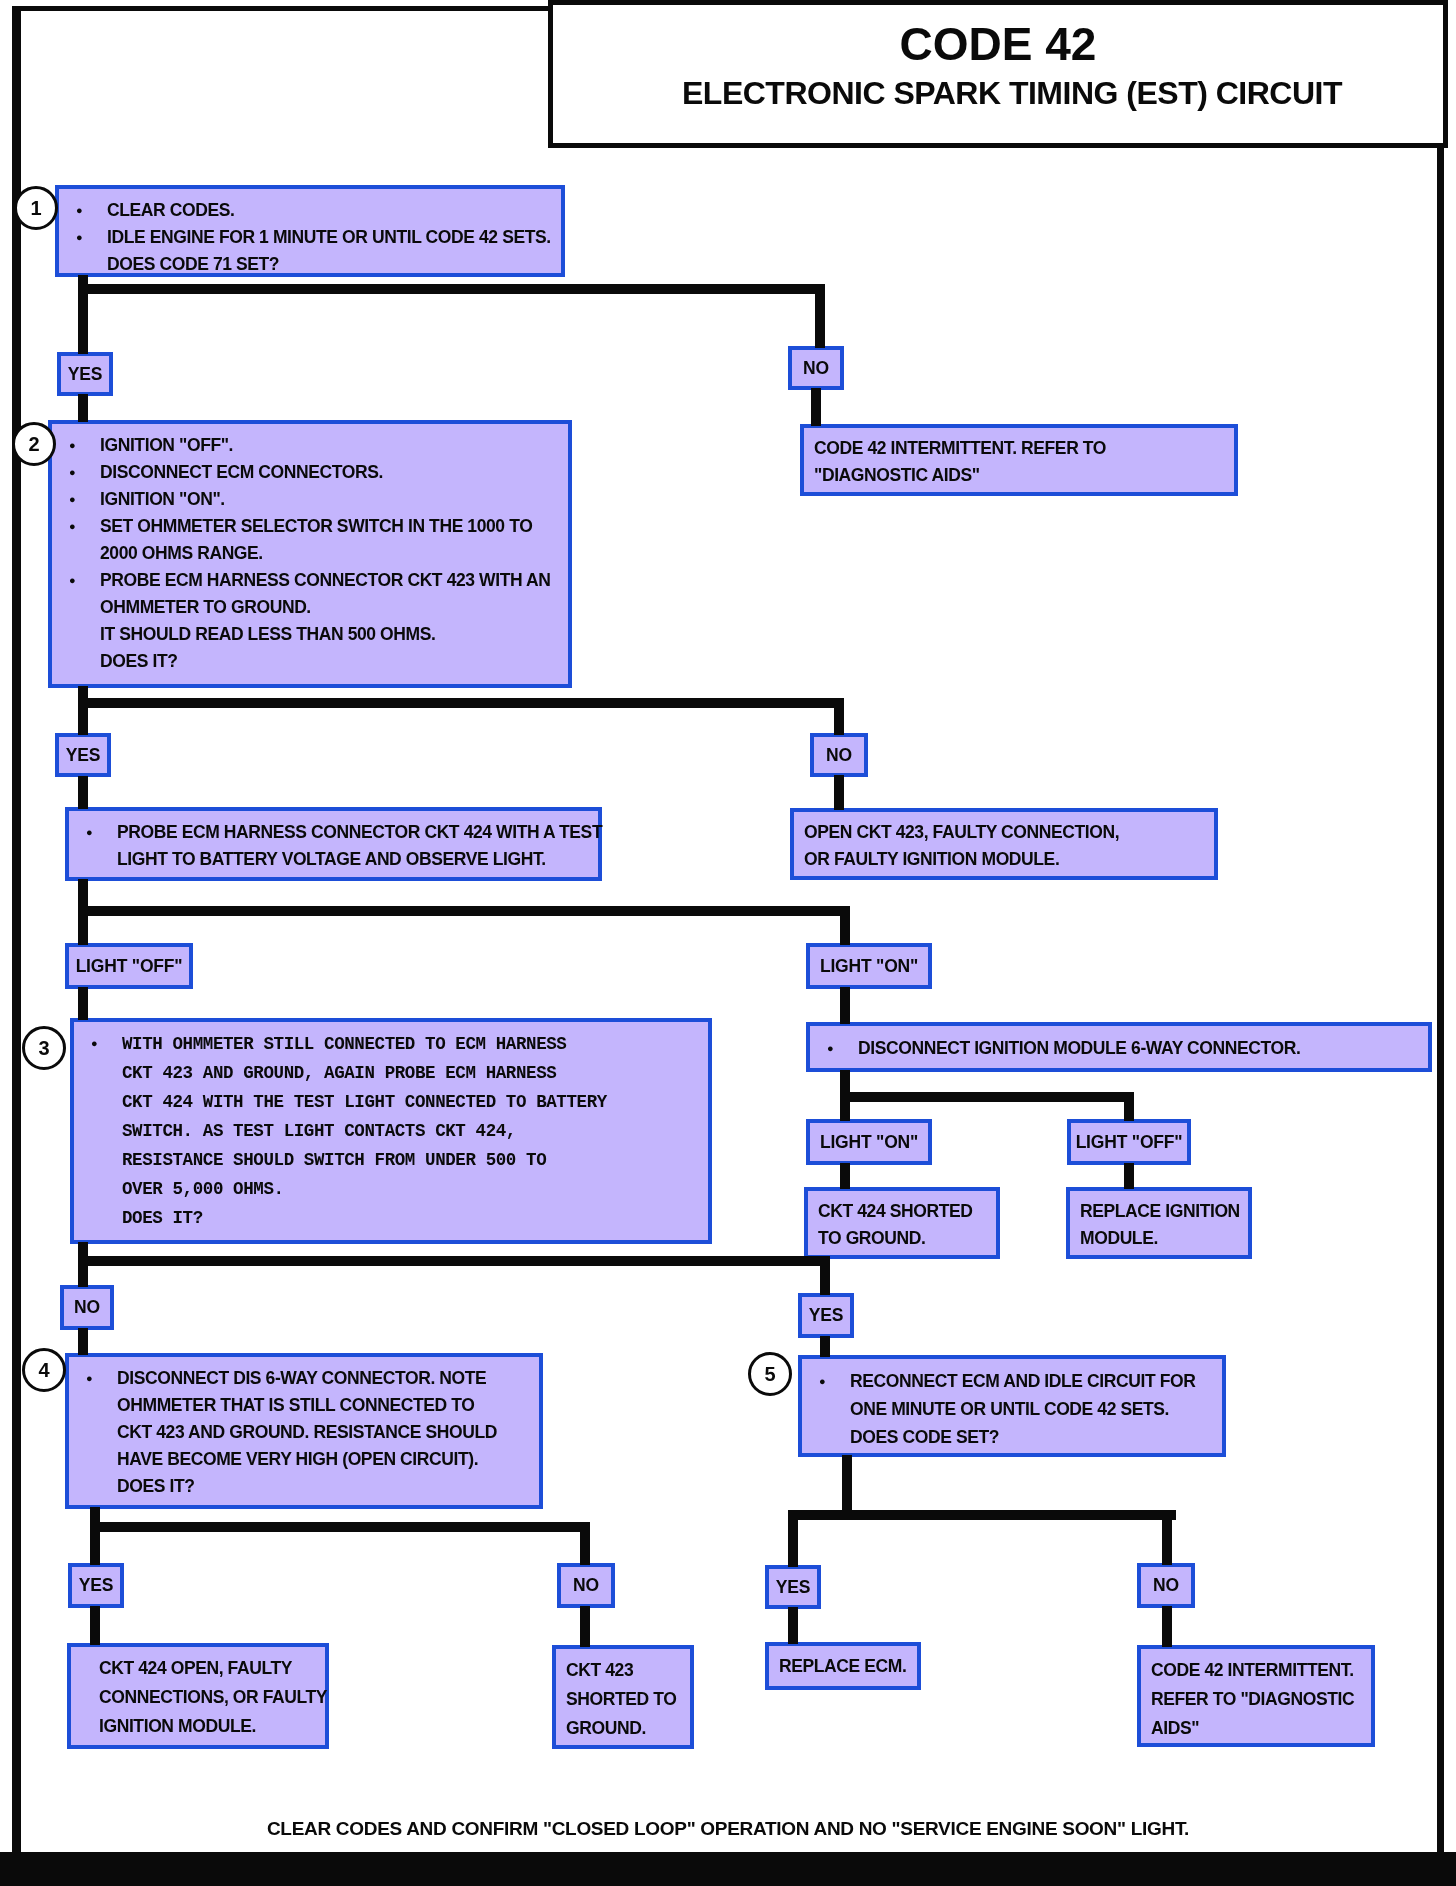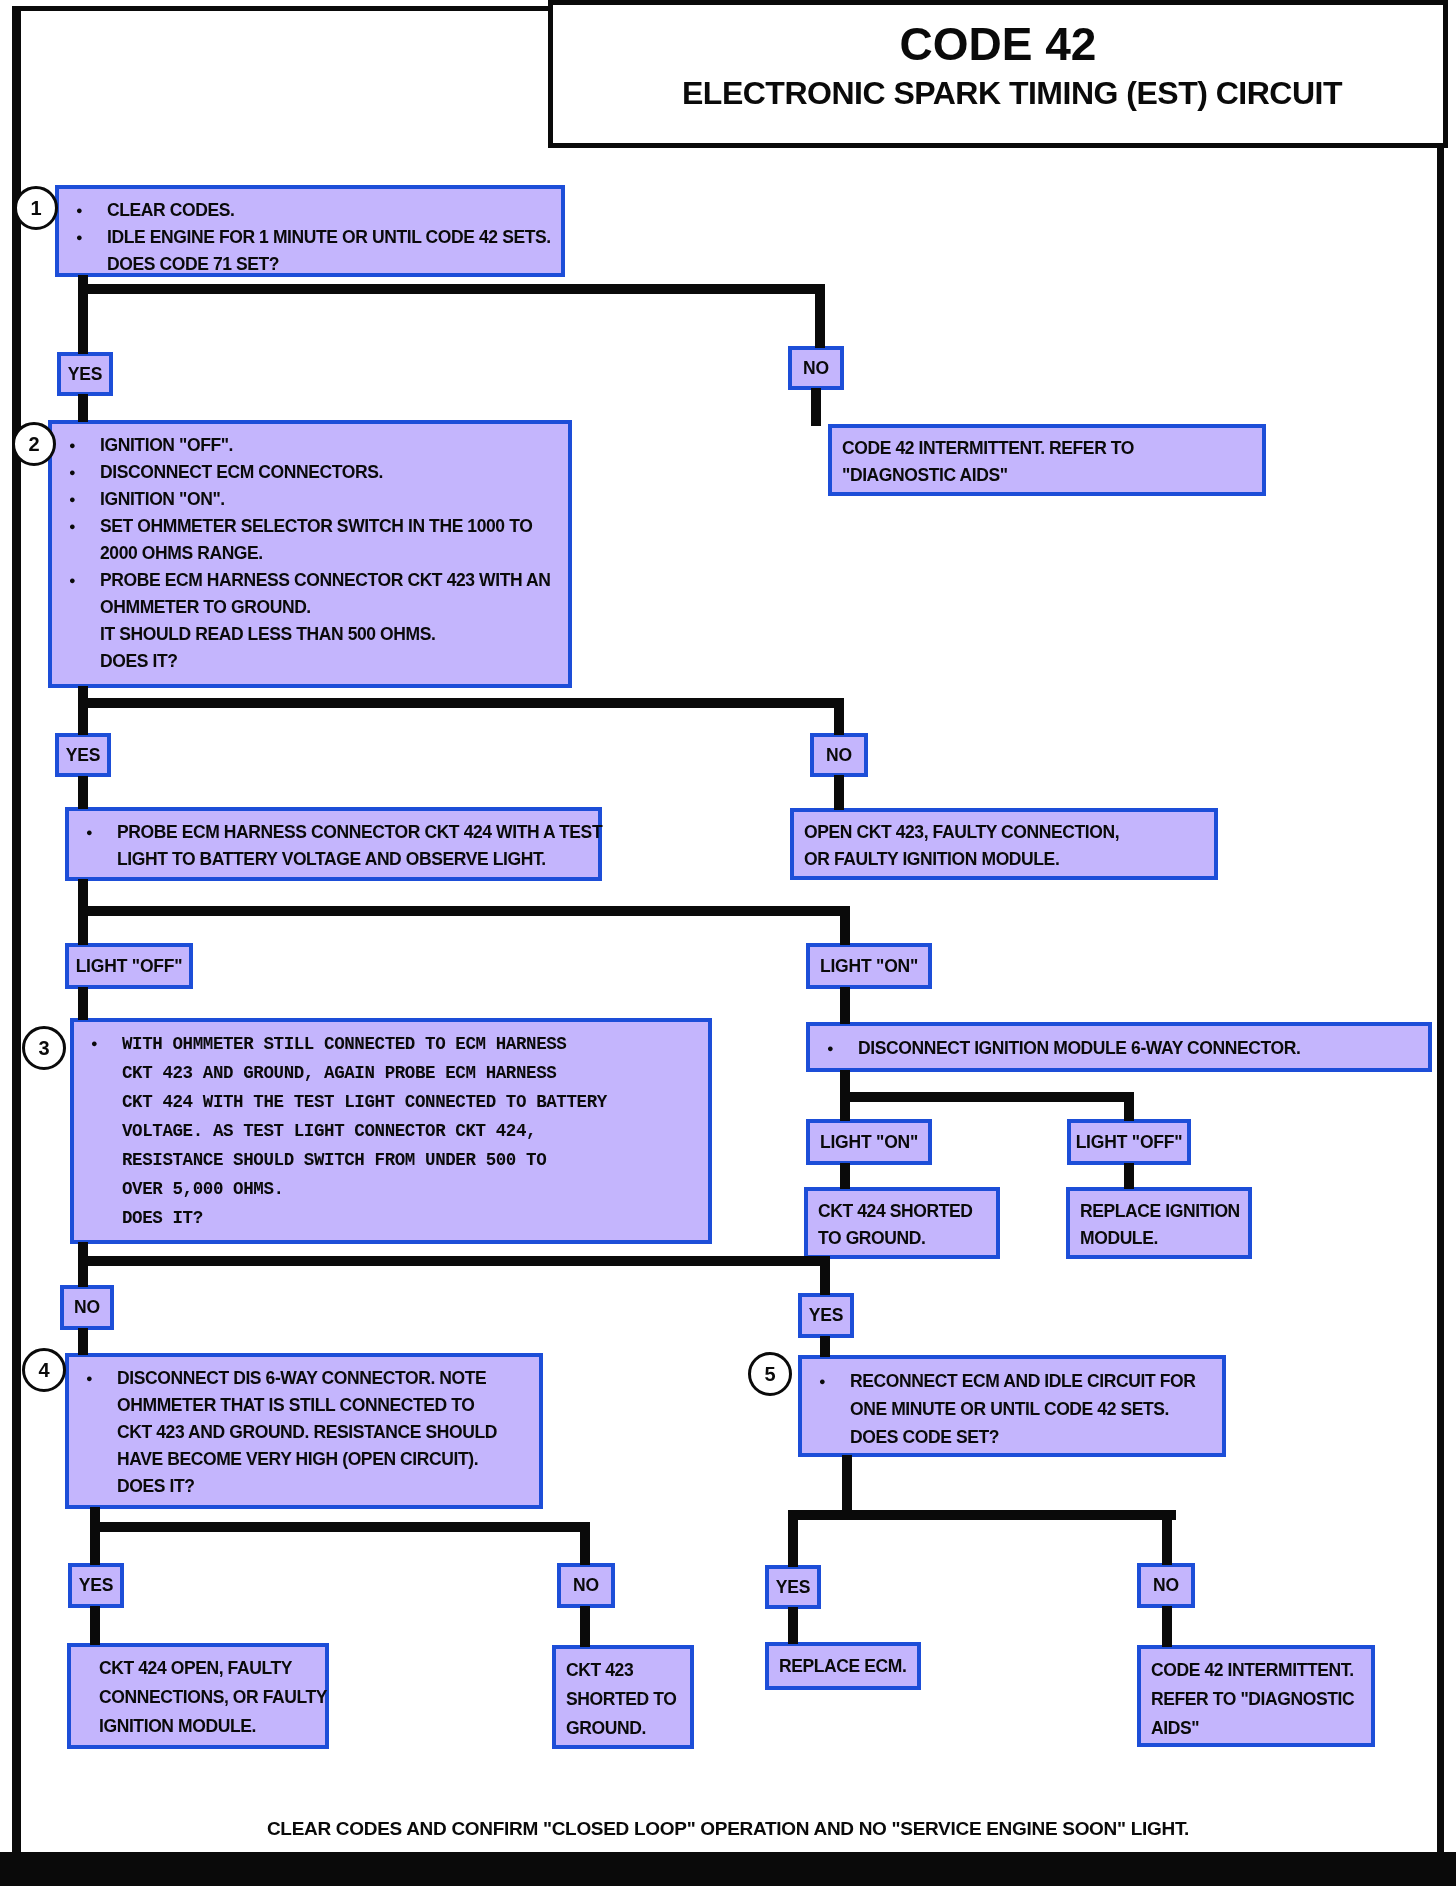--- a/index.html
+++ b/index.html
@@ -62,21 +62,21 @@
   <div class="ln">DOES CODE 71 SET?</div>
 </div>
 
 <div class="box lbl" style="left:57px;top:352px;width:56px;height:44px;">
     <span>YES</span>
   </div>
 <div class="box lbl" style="left:788px;top:346px;width:56px;height:44px;">
     <span>NO</span>
   </div>
 
-<div class="box res" style="left:800px;top:424px;width:438px;height:72px;margin-left:28px;">
+<div class="box res" style="left:800px;top:424px;width:438px;height:72px;">
   <div class="ln">CODE 42 INTERMITTENT.  REFER TO</div>
   <div class="ln">"DIAGNOSTIC AIDS"</div>
 </div>
 
 <div class="box ibox" style="left:48px;top:420px;width:524px;height:268px;">
   <div class="ln b">IGNITION "OFF".</div>
   <div class="ln b">DISCONNECT ECM CONNECTORS.</div>
   <div class="ln b">IGNITION "ON".</div>
   <div class="ln b">SET OHMMETER SELECTOR SWITCH IN THE 1000 TO</div>
   <div class="ln">2000 OHMS RANGE.</div>
@@ -107,21 +107,21 @@
     <span>LIGHT "OFF"</span>
   </div>
 <div class="box lbl" style="left:806px;top:943px;width:126px;height:46px;">
     <span>LIGHT "ON"</span>
   </div>
 
 <div class="box ibox lh29" style="left:70px;top:1018px;width:642px;height:226px;">
   <div class="ln b">WITH OHMMETER STILL CONNECTED TO ECM HARNESS</div>
   <div class="ln">CKT 423 AND GROUND, AGAIN PROBE ECM HARNESS</div>
   <div class="ln">CKT 424 WITH THE TEST LIGHT CONNECTED TO BATTERY</div>
-  <div class="ln">VOLTAGE.  AS TEST LIGHT CONNECTOR CKT 424,</div>
+  <div class="ln">SWITCH.  AS TEST LIGHT CONTACTS CKT 424,</div>
   <div class="ln">RESISTANCE SHOULD SWITCH FROM UNDER 500 TO</div>
   <div class="ln">OVER 5,000 OHMS.</div>
   <div class="ln">DOES IT?</div>
 </div>
 
 <div class="box ibox" style="left:806px;top:1022px;width:626px;height:50px;padding-top:9px;">
   <div class="ln b">DISCONNECT IGNITION MODULE 6-WAY CONNECTOR.</div>
 </div>
 
 <div class="box lbl" style="left:806px;top:1119px;width:126px;height:46px;">

